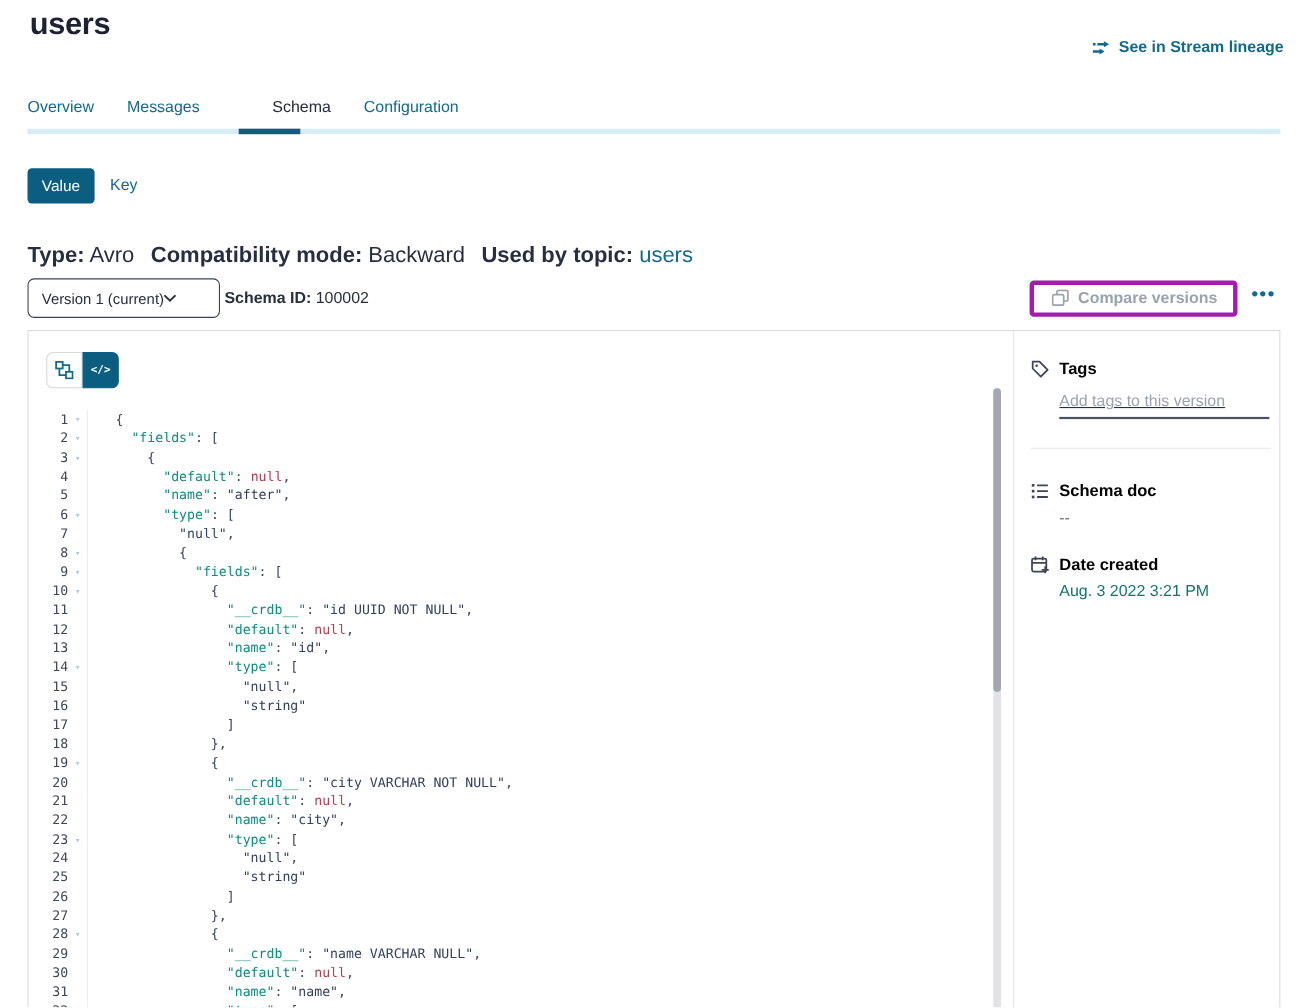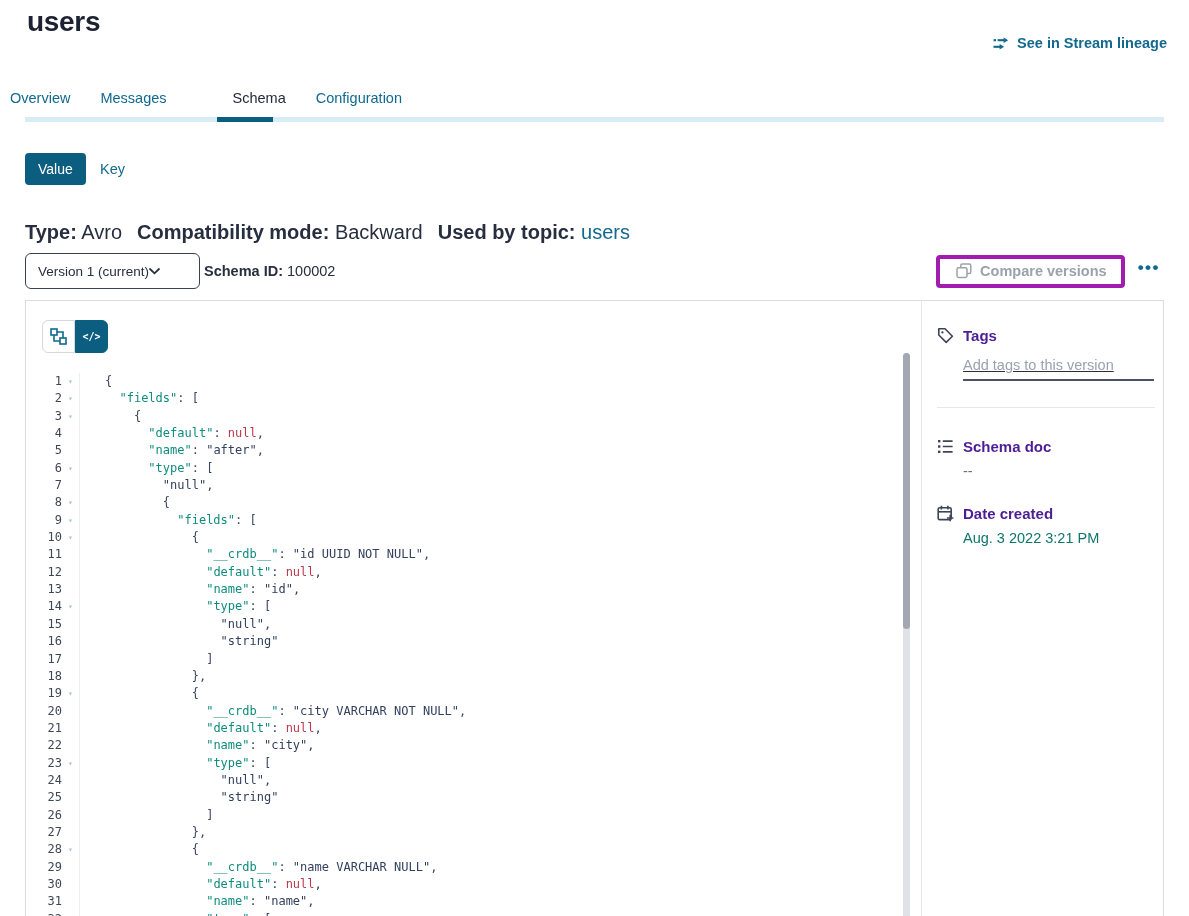--- a/index.html
+++ b/index.html
@@ -8,21 +8,21 @@
          font-family:"Liberation Sans", sans-serif; color:#272e3f; }
   .page { position:relative; width:1189px; height:916px; background:#fff; overflow:hidden; }
 
   
   .title { position:absolute; left:27px; top:6px; font-size:28px; font-weight:700;
            letter-spacing:-0.3px; color:#1d2232; }
   .lineage-link { position:absolute; top:15px; right:22px; display:flex; align-items:center;
                   gap:7px; color:#12698e; font-size:14.5px; font-weight:600; text-decoration:none; cursor:pointer;margin-top:20px; }
 
   
-  .tabs { position:absolute; top:90px; left:10px; display:flex; gap:30px; font-size:14.5px; }
+  .tabs { position:absolute; top:90px; left:25px; display:flex; gap:30px; font-size:14.5px; }
   .tab { color:#12698e; font-weight:500; cursor:pointer; }
   .tab.active { color:#252b3c;margin-left:36px; }
   .tab-underline { position:absolute; top:117px; left:25px; width:1139px; height:5px; background:#d7ecf4; }
   .tab-underline .seg { position:absolute; left:192px; top:0; width:56px; height:5px; background:#0c5e80; }
 
   
   .val-btn { position:absolute; top:153px; left:25px; height:32px; padding:0 13px;
              background:#0c5e80; color:#fff; border:none; border-radius:4px;
              font-size:14px; font-weight:500; font-family:inherit; cursor:pointer; }
   .key-btn { position:absolute; top:153px; left:100px; height:32px; line-height:32px;
@@ -72,21 +72,21 @@
   .tk-null { color:#bb3a4c; }
   .tk-punc { color:#3a4560; }
 
   .scroll-track { position:absolute; top:52px; left:877px; width:7px; bottom:0;
                   background:#e0e2e7; border-radius:4px; }
   .scroll-thumb { position:absolute; top:52px; left:877px; width:7px; height:276px;
                   background:#a3a7b3; border-radius:4px; cursor:pointer; }
 
   
   .side { flex:1; padding:26px 8px 0 15px; }
-  .side-header { display:flex; align-items:center; gap:9px; font-size:15px; font-weight:700; color:#4c1d95; }
+  .side-header { display:flex; align-items:center; gap:9px; font-size:15px; font-weight:700; color:#000000; }
   .side-header svg { flex:none; }
   .tags-input { display:block; margin:13px 0 0 26px; width:191px; border:none;
                 border-bottom:2px solid #4a5264; padding:0 0 6px 0; font-size:14.5px;
                 color:#272e3f; background:transparent; outline:none; font-family:inherit;text-decoration:underline; }
   .tags-input::placeholder { color:#9aa2b0; }
   .side-divider { margin-top:26px; border-top:1px solid #e5e7eb; }
   .sec-doc { margin-top:30px; }
   .sec-date { margin-top:26px; }
   .side-value { margin:8px 0 0 26px; font-size:14.5px; color:#0f766e; }
   .side-value.muted { color:#6a7180; }

